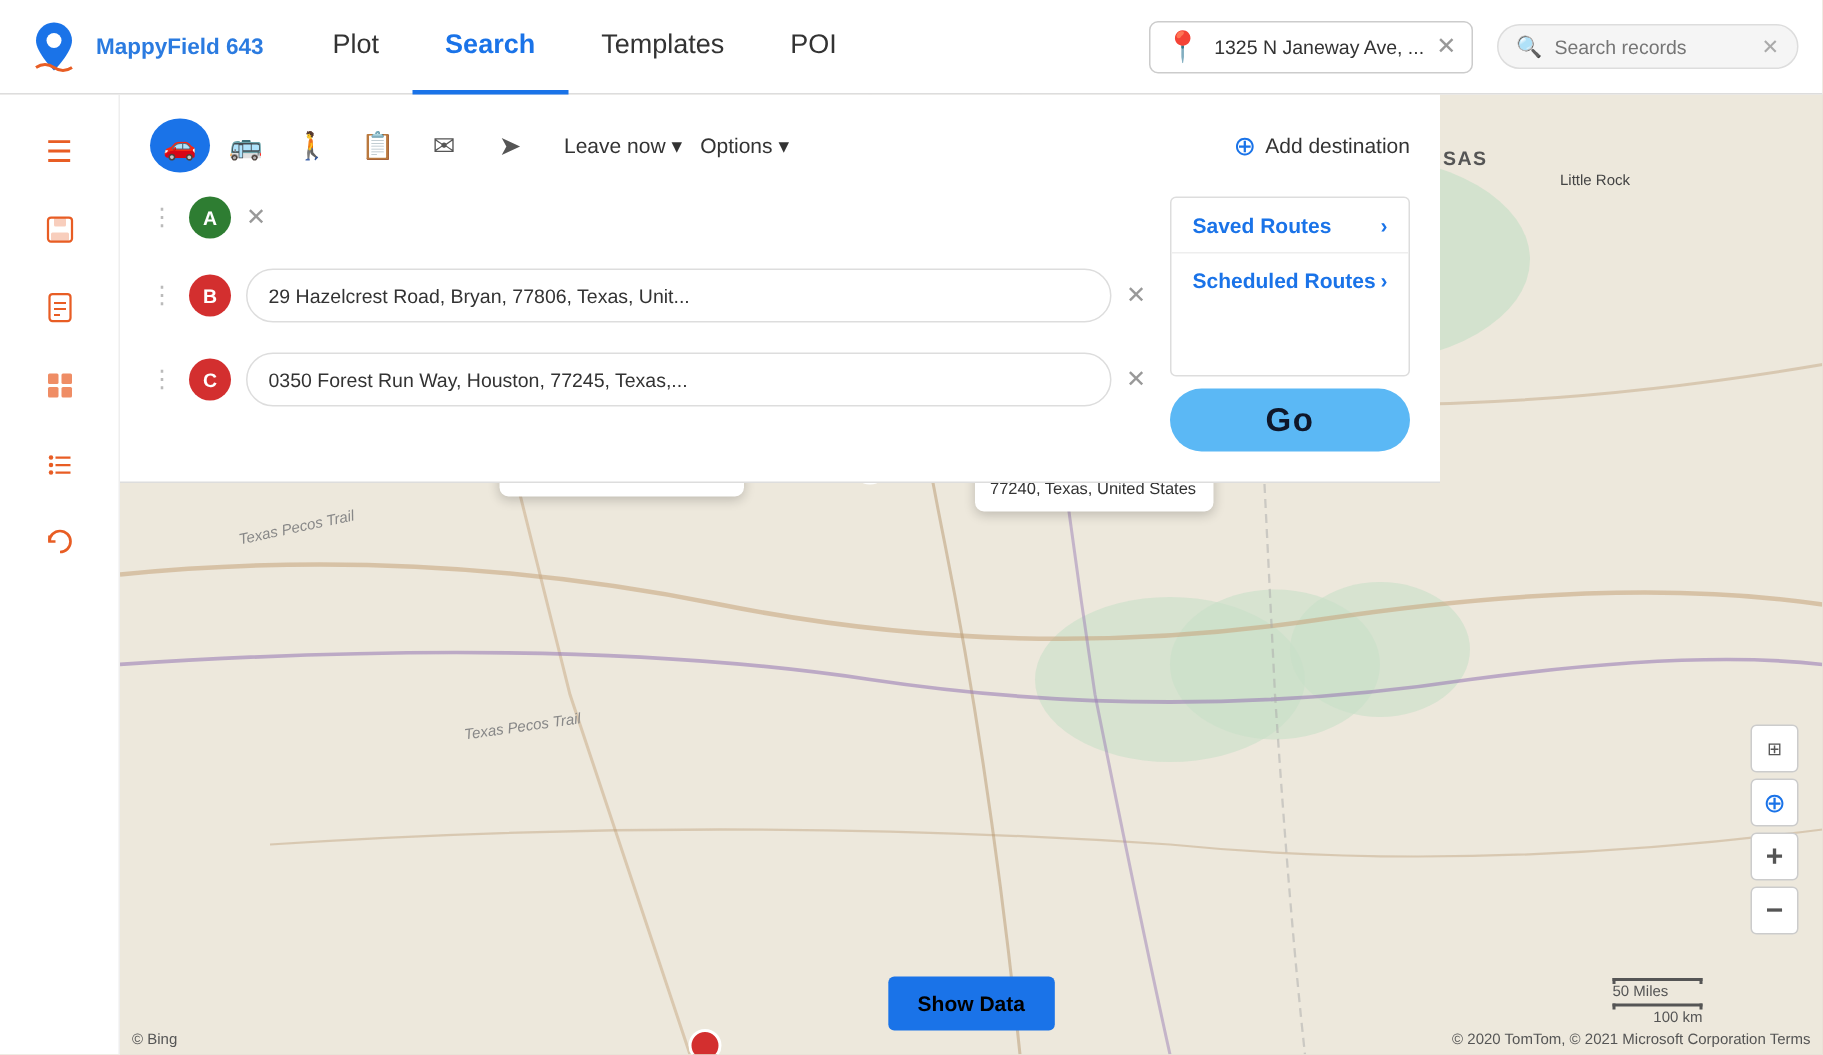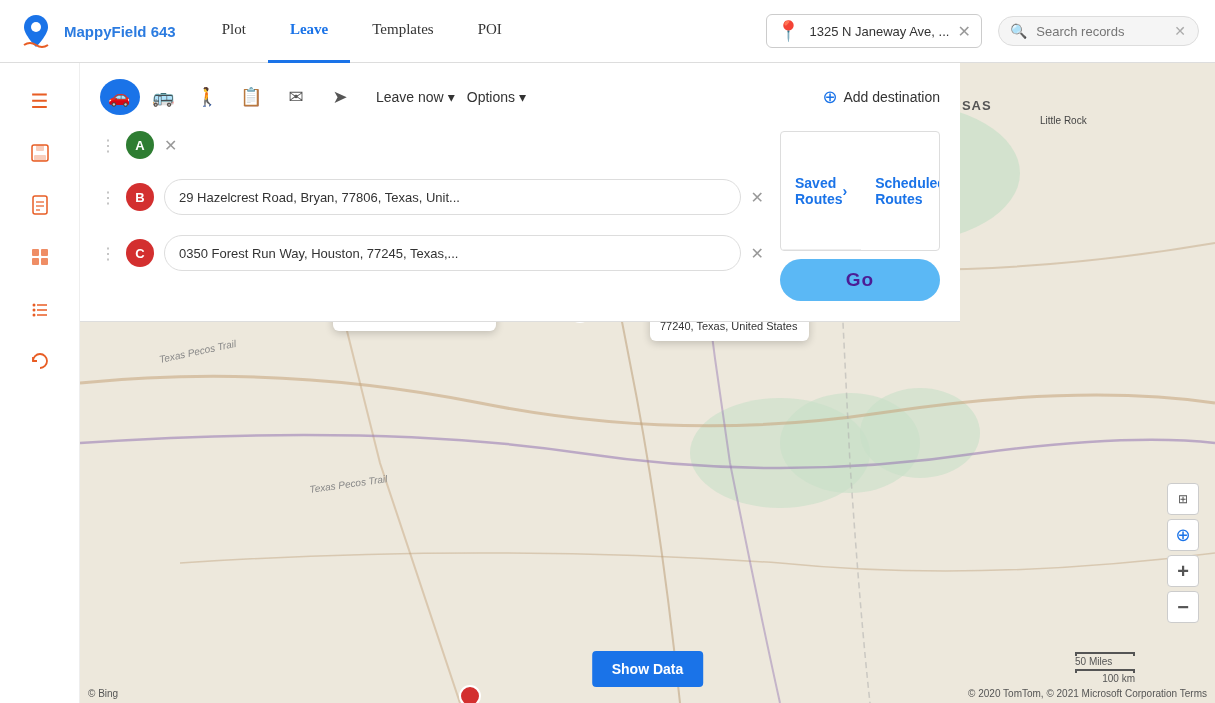--- a/index.html
+++ b/index.html
@@ -19,22 +19,22 @@
       width: 40px; height: 40px;
     }
     #logo-text {
       font-size: 15px; font-weight: 700; color: #2b7be0; white-space: nowrap;
     }
     #nav {
       display: flex; align-items: center; gap: 0; flex: 1;
     }
     .nav-item {
       padding: 0 22px; height: 63px; display: flex; align-items: center;
-      font-size: 15px; font-weight: 500; color: #333; cursor: pointer;
-      border-bottom: 3px solid transparent; position: relative; font-family: Liberation Serif, serif;
+      font-size: 18px; font-weight: 500; color: #333; cursor: pointer;
+      border-bottom: 3px solid transparent; position: relative;
     }
     .nav-item.active {
       color: #1a73e8; border-bottom: 3px solid #1a73e8; font-weight: 700;
     }
 
     #address-bar {
       display: flex; align-items: center; background: #fff;
       border: 1px solid #ccc; border-radius: 6px; padding: 4px 10px;
       gap: 8px; margin: 0 16px;
     }
@@ -117,36 +117,36 @@
     }
     .waypoint-clear {
       color: #999; cursor: pointer; font-size: 16px; background: none; border: none;
     }
 
     
     #routes-sidebar {
       width: 160px; display: flex; flex-direction: column;
     }
     #routes-scroll {
-      display: flex; flex-direction: row; gap: 0;
+      display: flex; flex-direction: column; gap: 0;
       border: 1px solid #ddd; border-radius: 4px; overflow: hidden;
       height: 120px; overflow-y: auto;
     }
     .routes-link {
       display: flex; align-items: center; justify-content: space-between;
       padding: 10px 14px; font-size: 14px; font-weight: 600;
       color: #1a73e8; cursor: pointer; text-decoration: none;
       border-bottom: 1px solid #eee;
     }
     .routes-link:last-child { border-bottom: none; }
 
     
     #go-btn {
       margin-top: 8px; background: #5bb8f5; border: none; border-radius: 24px;
-      color: #4c1d95; font-size: 19px; font-weight: 600; width: 160px;
+      color: #0f172a; font-size: 22px; font-weight: 600; width: 160px;
       height: 42px; cursor: pointer; letter-spacing: 1px;
     }
 
     
     #map-area {
       position: absolute; top: 63px; left: 80px; right: 0; bottom: 0;
       background: #e8dfd0; overflow: hidden;
     }
     #map-svg {
       width: 100%; height: 100%;
@@ -181,21 +181,21 @@
       display: flex; align-items: center; justify-content: center;
       font-size: 11px; font-weight: 700; color: #fff;
     }
     .pin-red { background: #d32f2f; border: 2px solid #fff; }
     .pin-green { background: #2e7d32; border: 2px solid #fff; }
     .pin-blue { background: #1a73e8; border: 2px solid #fff; }
 
     
     #show-data-btn {
       position: absolute; bottom: 16px; left: 50%; transform: translateX(-50%);
-      background: #1a73e8; color: #ffffff; border: none; border-radius: 4px;
+      background: #1a73e8; color: #000000; border: none; border-radius: 4px;
       padding: 10px 20px; font-size: 14px; font-weight: 600; cursor: pointer;
       z-index: 20;
     }
 
     
     #bing-watermark {
       position: absolute; bottom: 4px; left: 8px;
       font-size: 10px; color: #555; z-index: 20; margin-top: 11px;
     }
     #tomtom-watermark {
@@ -232,21 +232,21 @@
       <circle cx="20" cy="16" r="12" fill="#1a73e8" opacity="0.15"></circle>
       <path d="M20 4 C13 4 8 10 8 16 C8 24 20 36 20 36 C20 36 32 24 32 16 C32 10 27 4 20 4Z" fill="#1a73e8"></path>
       <circle cx="20" cy="16" r="5" fill="#fff"></circle>
       <path d="M8 34 Q14 30 20 34 Q26 38 32 34" stroke="#e85d24" stroke-width="2" fill="none"></path>
     </svg>
     <span id="logo-text">MappyField 643</span>
   </div>
 
   <nav id="nav">
     <div class="nav-item">Plot</div>
-    <div class="nav-item active">Leave</div>
+    <div class="nav-item active">Search</div>
     <div class="nav-item">Templates</div>
     <div class="nav-item">POI</div>
   </nav>
 
   <div id="address-bar">
     <span id="address-pin-icon">📍</span>
     <span id="address-text">1325 N Janeway Ave, ...</span>
     <span id="address-clear">✕</span>
   </div>
 

